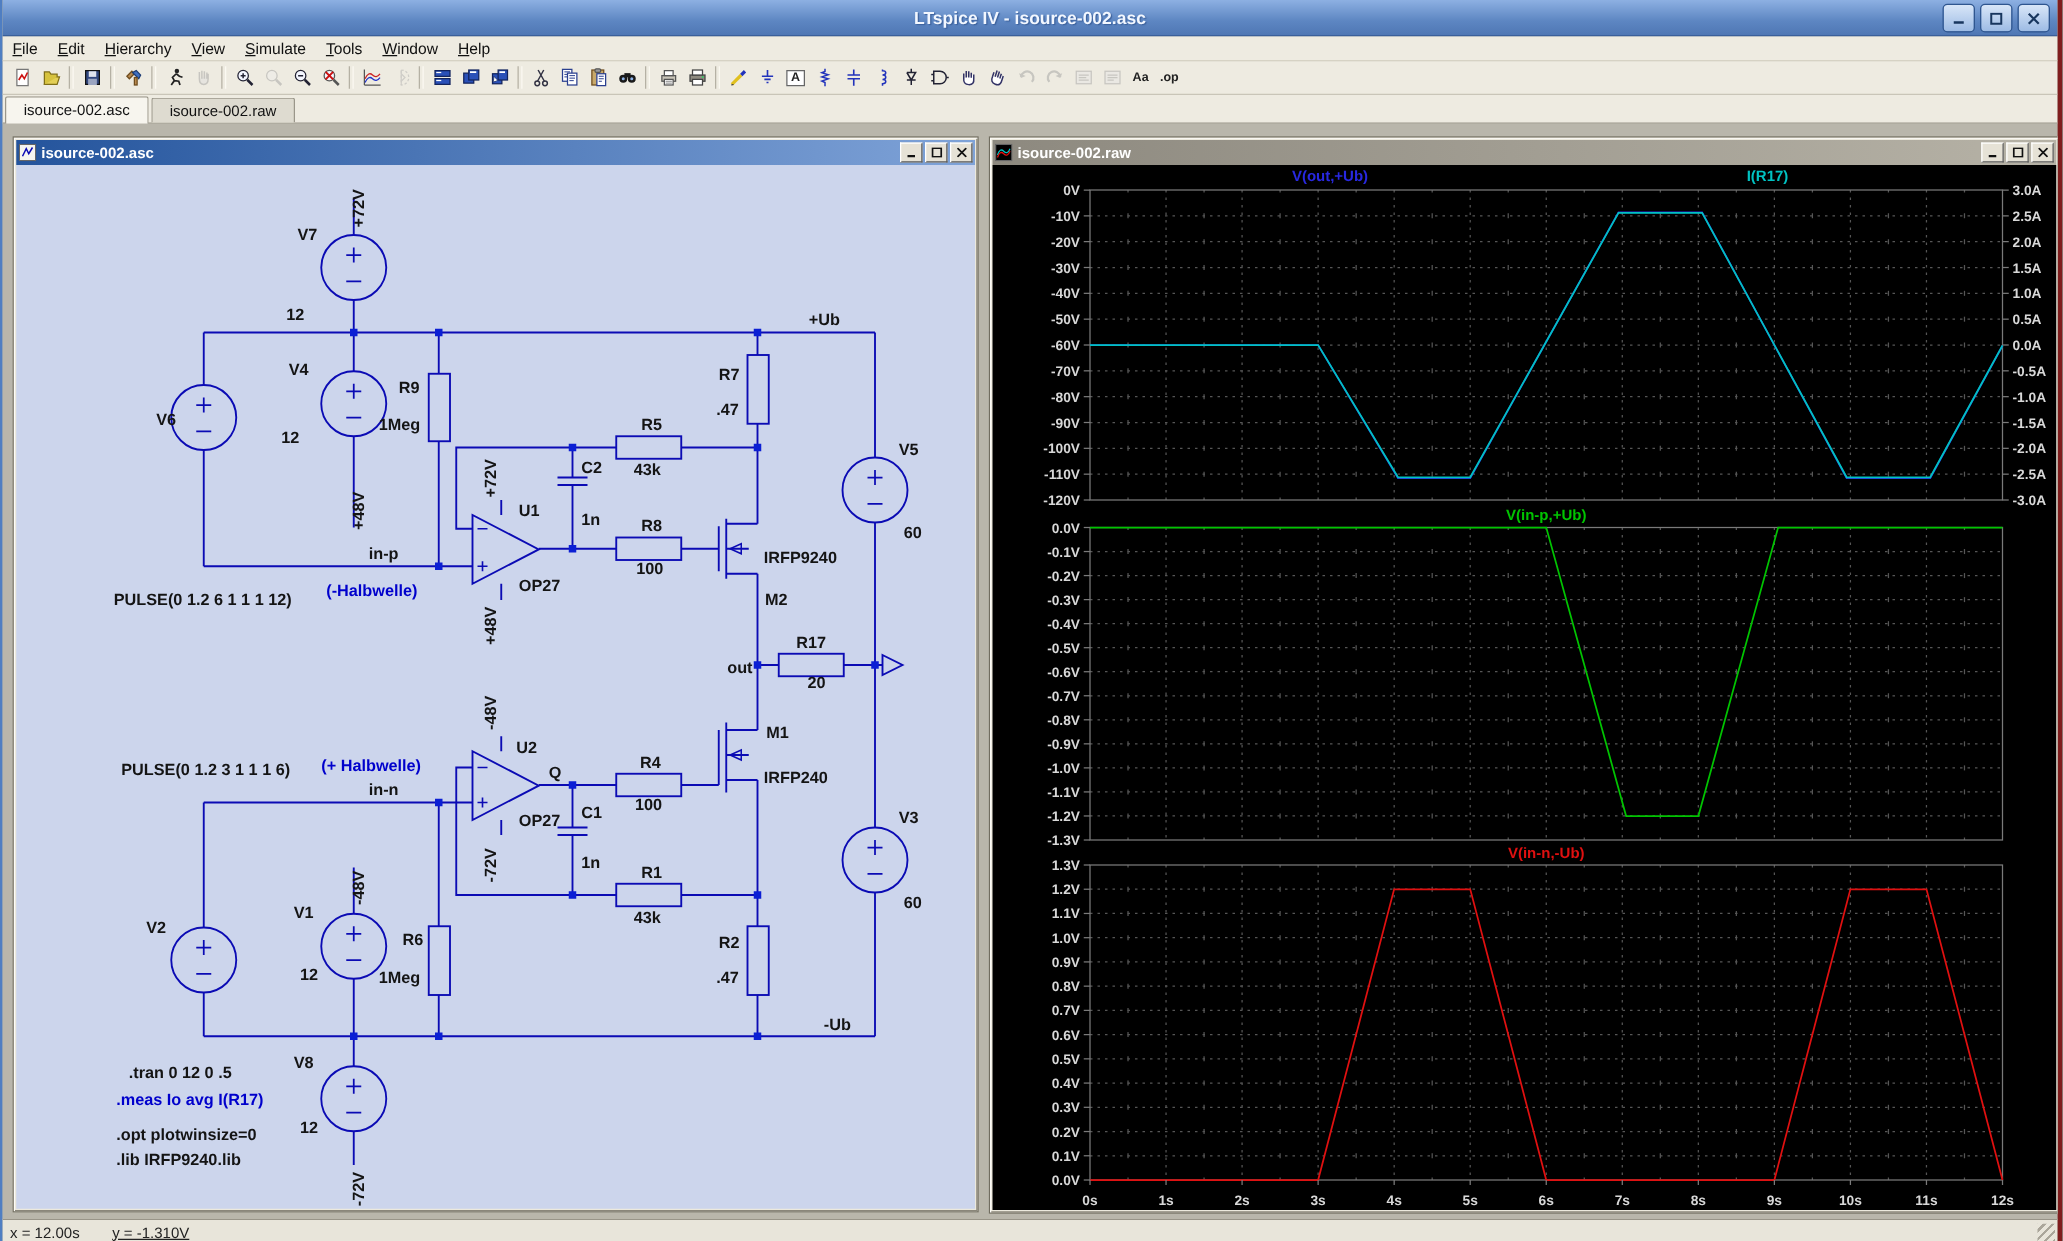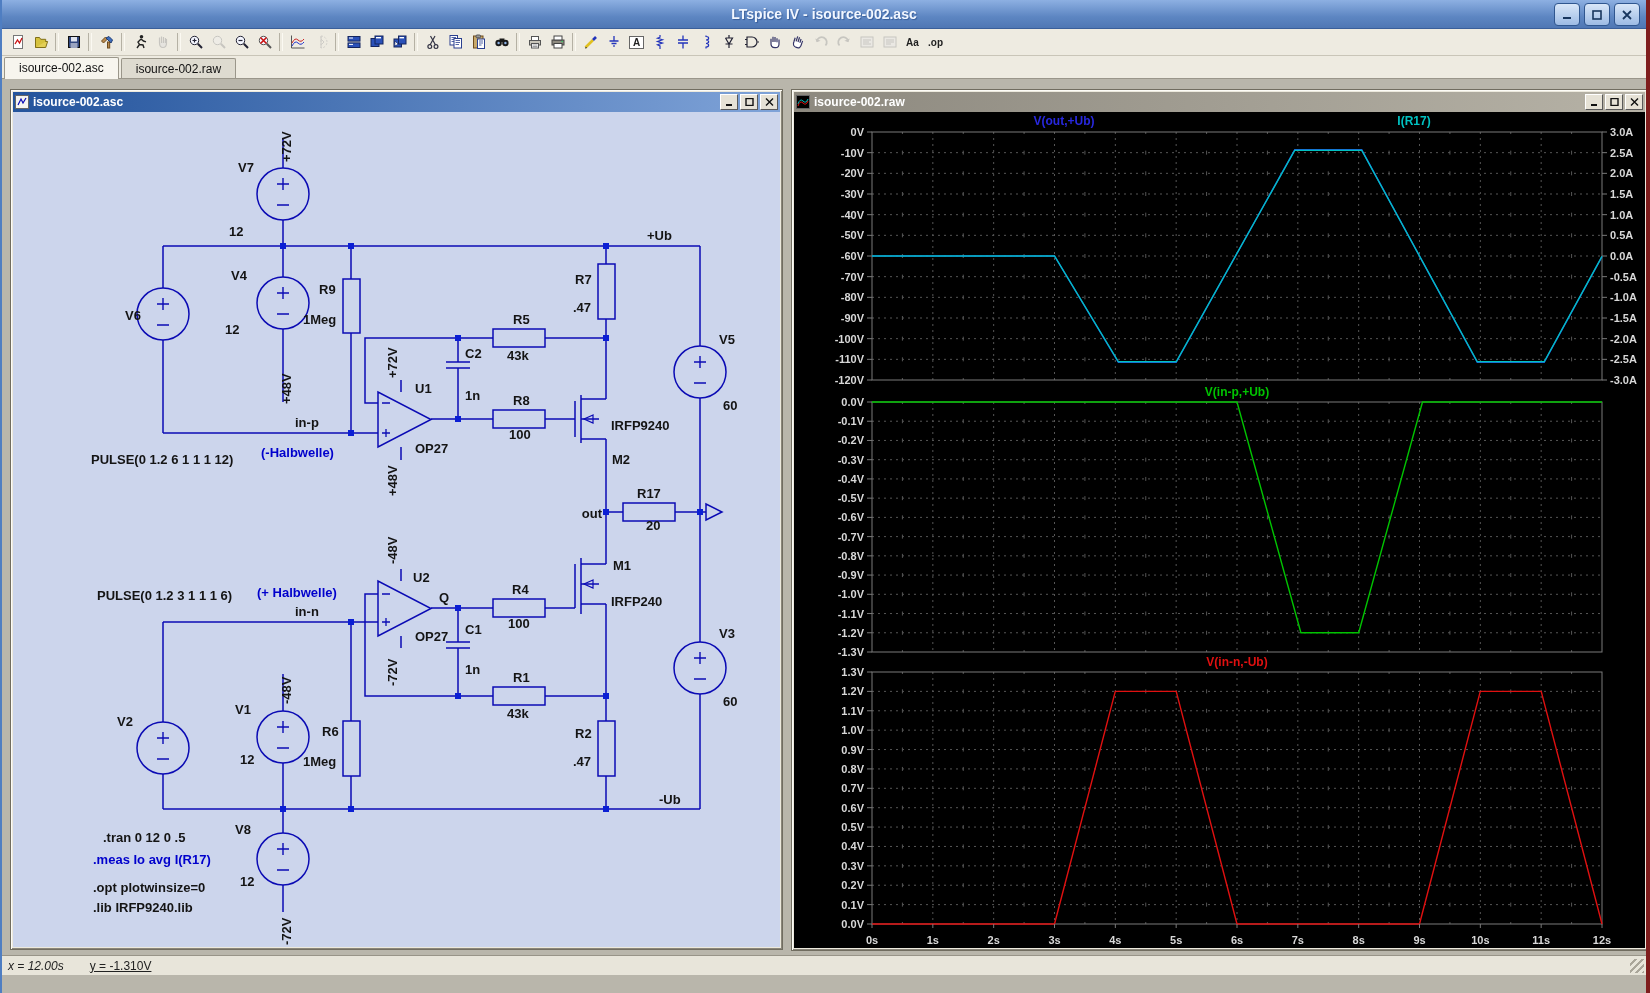--- a/index.html
+++ b/index.html
@@ -43,21 +43,21 @@
   .childbar.inactive{background:linear-gradient(90deg,#8d897f,#b6b2a6);}
   .childbar .ctitle{color:#fff;font-weight:bold;font-size:12px;flex:1;white-space:nowrap;overflow:hidden;}
   .cbtns{display:flex;gap:2px;}
   .cbtn{width:16px;height:14px;background:#e6e2d6;border:1px solid;
         border-color:#fff #5a5a5a #5a5a5a #fff;display:flex;align-items:center;justify-content:center;}
   .cicon{width:14px;height:14px;flex:0 0 auto;}
   svg text{font-family:"Liberation Sans",sans-serif;}
   
   .statusbar{height:19px;background:#e8e5da;border-top:1px solid #989488;display:flex;align-items:center;
              font-size:12px;color:#222;position:relative;}
-  .statusbar .sx{margin-left:6px;font-style:italic;}
+  .statusbar .sx{margin-left:6px;}
   .statusbar .sy{margin-left:26px;text-decoration:underline;}
   .grip{position:absolute;right:2px;bottom:2px;width:14px;height:14px;
         background:repeating-linear-gradient(135deg,transparent 0 3px,#aaa69a 3px 5px);}
 </style>
 </head>
 <body>
 
 <div class="app">
 
   <div class="titlebar">
@@ -74,20 +74,30 @@
           </svg>
       </div>
       <div class="wbtn">
         <svg width="12" height="10">
             <path d="M2 1l8 8M10 1l-8 8" stroke="#18365e" stroke-width="1.8"></path>
           </svg>
       </div>
     </div>
   </div>
 
+  <div class="menubar" id="menubar">
+      <span class="mi"><u>F</u>ile</span>
+      <span class="mi"><u>E</u>dit</span>
+      <span class="mi"><u>H</u>ierarchy</span>
+      <span class="mi"><u>V</u>iew</span>
+      <span class="mi"><u>S</u>imulate</span>
+      <span class="mi"><u>T</u>ools</span>
+      <span class="mi"><u>W</u>indow</span>
+      <span class="mi"><u>H</u>elp</span>
+    </div>
 
   <div class="toolbar" id="toolbar">
       <div class="tbtn">
         <svg width="16" height="16" viewBox="0 0 16 16">
           <rect x="3.5" y="1.5" width="9" height="13" fill="#fff" stroke="#777"></rect>
           <path d="M5 10l2.5-4 2 3 2.5-5" stroke="#cc1111" fill="none" stroke-width="1.3"></path>
         </svg>
       </div>
       <div class="tbtn">
         <svg width="16" height="16" viewBox="0 0 16 16">

